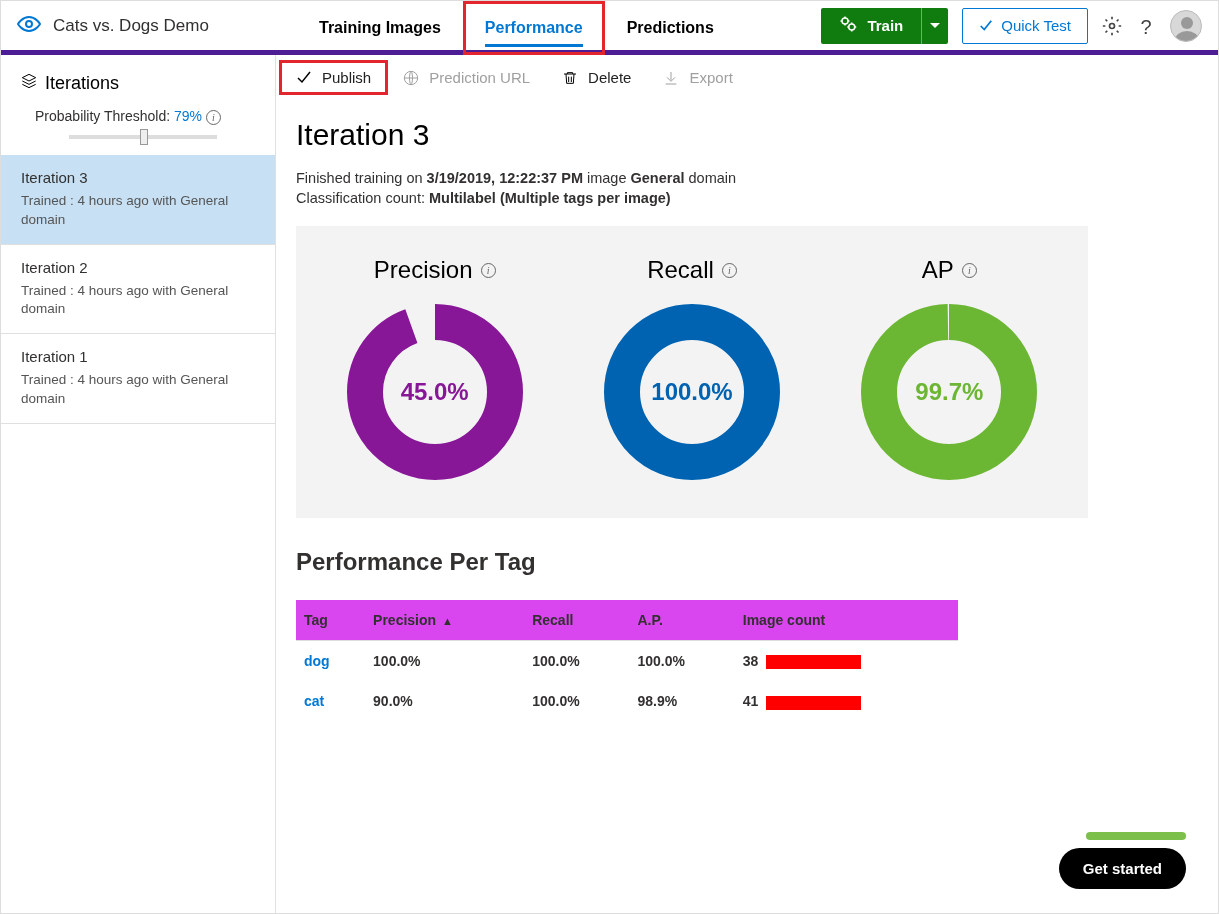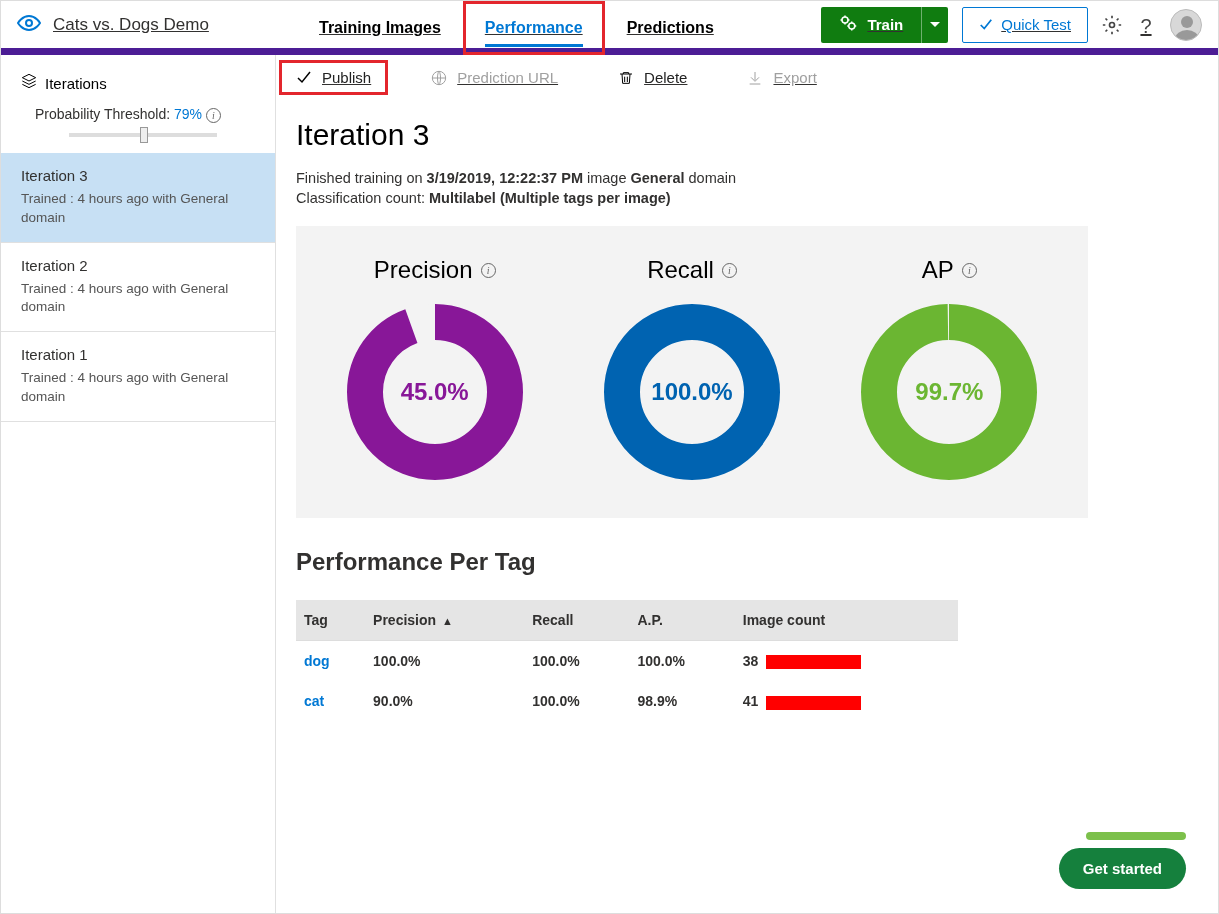--- a/index.html
+++ b/index.html
@@ -1,19 +1,19 @@
 <!DOCTYPE html>
 <html><head>
 <meta charset="utf-8">
 <style>
 * { box-sizing: border-box; margin: 0; padding: 0; }
 body { font-family: "Segoe UI", Arial, sans-serif; font-size: 14px; color: #323130; background: #fff; width: 1219px; height: 914px; overflow: hidden; position: relative; border: 1px solid #ddd; }
 
 
-.header { height: 54px; border-bottom: 7px solid #4c1d95; display: flex; align-items: center; padding: 0 16px; text-decoration: underline; }
+.header { height: 54px; border-bottom: 5px solid #4c1d95; display: flex; align-items: center; padding: 0 16px; }
 .logo-area { display: flex; align-items: center; gap: 12px; width: 280px; }
 .eye-icon svg { width: 24px; height: 24px; }
 .project-title { font-size: 17px; font-weight: 400; }
 .nav-tabs { display: flex; align-items: stretch; height: 100%; }
 .nav-tab { padding: 0 22px; display: flex; align-items: center; font-size: 16px; font-weight: 600; cursor: pointer; position: relative; height: 54px; color: #000; }
 .nav-tab.active { color: #0078d4; }
 .nav-tab.active::after { content: ""; position: absolute; bottom: 8px; left: 22px; right: 22px; height: 3px; background: #0078d4; }
 .nav-tab.highlighted { outline: 3px solid #e3262d; outline-offset: -3px; }
 .header-actions { margin-left: auto; display: flex; align-items: center; gap: 14px; }
 .btn-train { background: #107c10; color: #fff; border: none; height: 36px; display: flex; align-items: center; border-radius: 2px; }
@@ -21,59 +21,59 @@
 .btn-train-dd { border-left: 1px solid rgba(255,255,255,.4); padding: 0 8px; height: 100%; display: flex; align-items: center; }
 .btn-quick { background: #fff; border: 1px solid #0078d4; color: #0078d4; height: 36px; padding: 0 16px; display: flex; align-items: center; gap: 8px; font-size: 15px; border-radius: 2px; }
 .hdr-icon { width: 20px; height: 20px; color: #666; cursor: pointer; }
 .avatar { width: 32px; height: 32px; border-radius: 50%; background: #d8d8d8; border: 1px solid #bbb; position: relative; overflow: hidden; }
 .avatar::before { content: ""; position: absolute; top: 6px; left: 10px; width: 12px; height: 12px; background: #999; border-radius: 50%; }
 .avatar::after { content: ""; position: absolute; bottom: -8px; left: 4px; width: 24px; height: 18px; background: #999; border-radius: 50% 50% 0 0; }
 
 
 .body { display: flex; height: calc(100% - 54px); }
 .sidebar { width: 275px; border-right: 1px solid #e0e0e0; }
-.side-head { display: flex; align-items: flex-end; gap: 8px; padding: 18px 20px 14px; font-size: 15px; color: #000; }
+.side-head { display: flex; align-items: flex-start; gap: 8px; padding: 18px 20px 14px; font-size: 18px; color: #000; }
 .threshold { padding: 0 24px 16px 34px; font-size: 14px; }
 .threshold-val { color: #0078d4; }
 .info-icon { display: inline-block; width: 15px; height: 15px; border: 1px solid #666; border-radius: 50%; font-size: 10px; line-height: 13px; text-align: center; font-style: italic; font-family: serif; color: #666; vertical-align: middle; }
 .slider-track { margin: 10px 34px 0 34px; height: 4px; background: #ddd; position: relative; }
 .slider-thumb { position: absolute; left: 48%; top: -6px; width: 8px; height: 16px; background: #eee; border: 1px solid #999; }
 .iteration-item { padding: 14px 20px; border-bottom: 1px solid #e0e0e0; cursor: pointer; }
 .iteration-item.selected { background: #c7e0f4; }
 .iter-name { font-size: 15px; margin-bottom: 6px; }
 .iter-sub { color: #555; font-size: 13.5px; line-height: 1.4; }
 
 
 .main { flex: 1; overflow: auto; padding: 0 0 20px 0; position: relative; }
-.toolbar { display: flex; align-items: center; gap: 60px; padding: 14px 20px; text-decoration: underline; }
+.toolbar { display: flex; align-items: center; gap: 32px; padding: 14px 20px; }
 .tool-btn { display: flex; align-items: center; gap: 10px; font-size: 15px; cursor: pointer; color: #222; }
 .tool-btn.disabled { color: #a0a0a0; }
 .tool-btn.highlighted { outline: 3px solid #e3262d; padding: 6px 14px; margin: -6px -14px; }
 .page-title { font-size: 30px; font-weight: 400; margin: 18px 0 18px 20px; color: #000; }
 .meta { margin: 0 20px 4px; font-size: 14.5px; }
 .meta b { font-weight: 600; }
 .metrics-panel { margin: 20px 130px 30px 20px; background: #f3f3f3; padding: 30px 10px 36px; display: flex; justify-content: space-around; }
 .metric { text-align: center; }
 .metric-label { font-size: 24px; font-weight: 300; color: #000; margin-bottom: 18px; display: flex; align-items: center; justify-content: center; gap: 8px; }
 .donut { width: 180px; height: 180px; position: relative; }
 .donut svg { transform: rotate(-90deg); }
 .donut-val { position: absolute; inset: 0; display: flex; align-items: center; justify-content: center; font-size: 24px; font-weight: 600; }
 .donut-val.purple { color: #881798; }
 .donut-val.blue { color: #0063b1; }
 .donut-val.green { color: #6bb632; }
 .section-title { font-size: 24px; font-weight: 700; margin: 30px 0 24px 20px; }
 .perf-table { margin: 0 260px 0 20px; width: calc(100% - 280px); border-collapse: collapse; }
-.perf-table th { text-align: left; padding: 12px 8px; font-size: 14px; font-weight: 600; border-bottom: 1px solid #ddd; background: #e5e5e5; }
+.perf-table th { text-align: left; padding: 12px 8px; font-size: 14px; font-weight: 600; border-bottom: 1px solid #ddd; background: #d946ef; }
 .perf-table td { padding: 12px 8px; font-size: 14px; font-weight: bold; }
 .perf-table a { color: #0078d4; text-decoration: none; }
 .sort-icon { font-size: 11px; margin-left: 6px; }
 .bar-cell { display: inline-block; width: 95px; height: 14px; background: #ff0000; vertical-align: middle; margin-left: 8px; }
 .get-started { position: absolute; right: 32px; bottom: 24px; display: flex; flex-direction: column; align-items: flex-end; gap: 8px; }
 .gs-pill { width: 100px; height: 8px; background: #7cc04b; border-radius: 4px; }
-.gs-btn { background: #15803d; color: #fff; border: none; padding: 12px 24px; border-radius: 22px; font-size: 15px; font-weight: 600; }
+.gs-btn { background: #000000; color: #fff; border: none; padding: 12px 24px; border-radius: 22px; font-size: 15px; font-weight: 600; }
 </style>
 </head>
 <body>
 
 <div class="header">
   <div class="logo-area">
     <span class="eye-icon">
       <svg viewBox="0 0 24 24">
           <path fill="none" stroke="#0078d4" stroke-width="2" d="M1 12s4-7 11-7 11 7 11 7-4 7-11 7S1 12 1 12z"></path>
           <circle cx="12" cy="12" r="3" fill="none" stroke="#0078d4" stroke-width="2"></circle>

